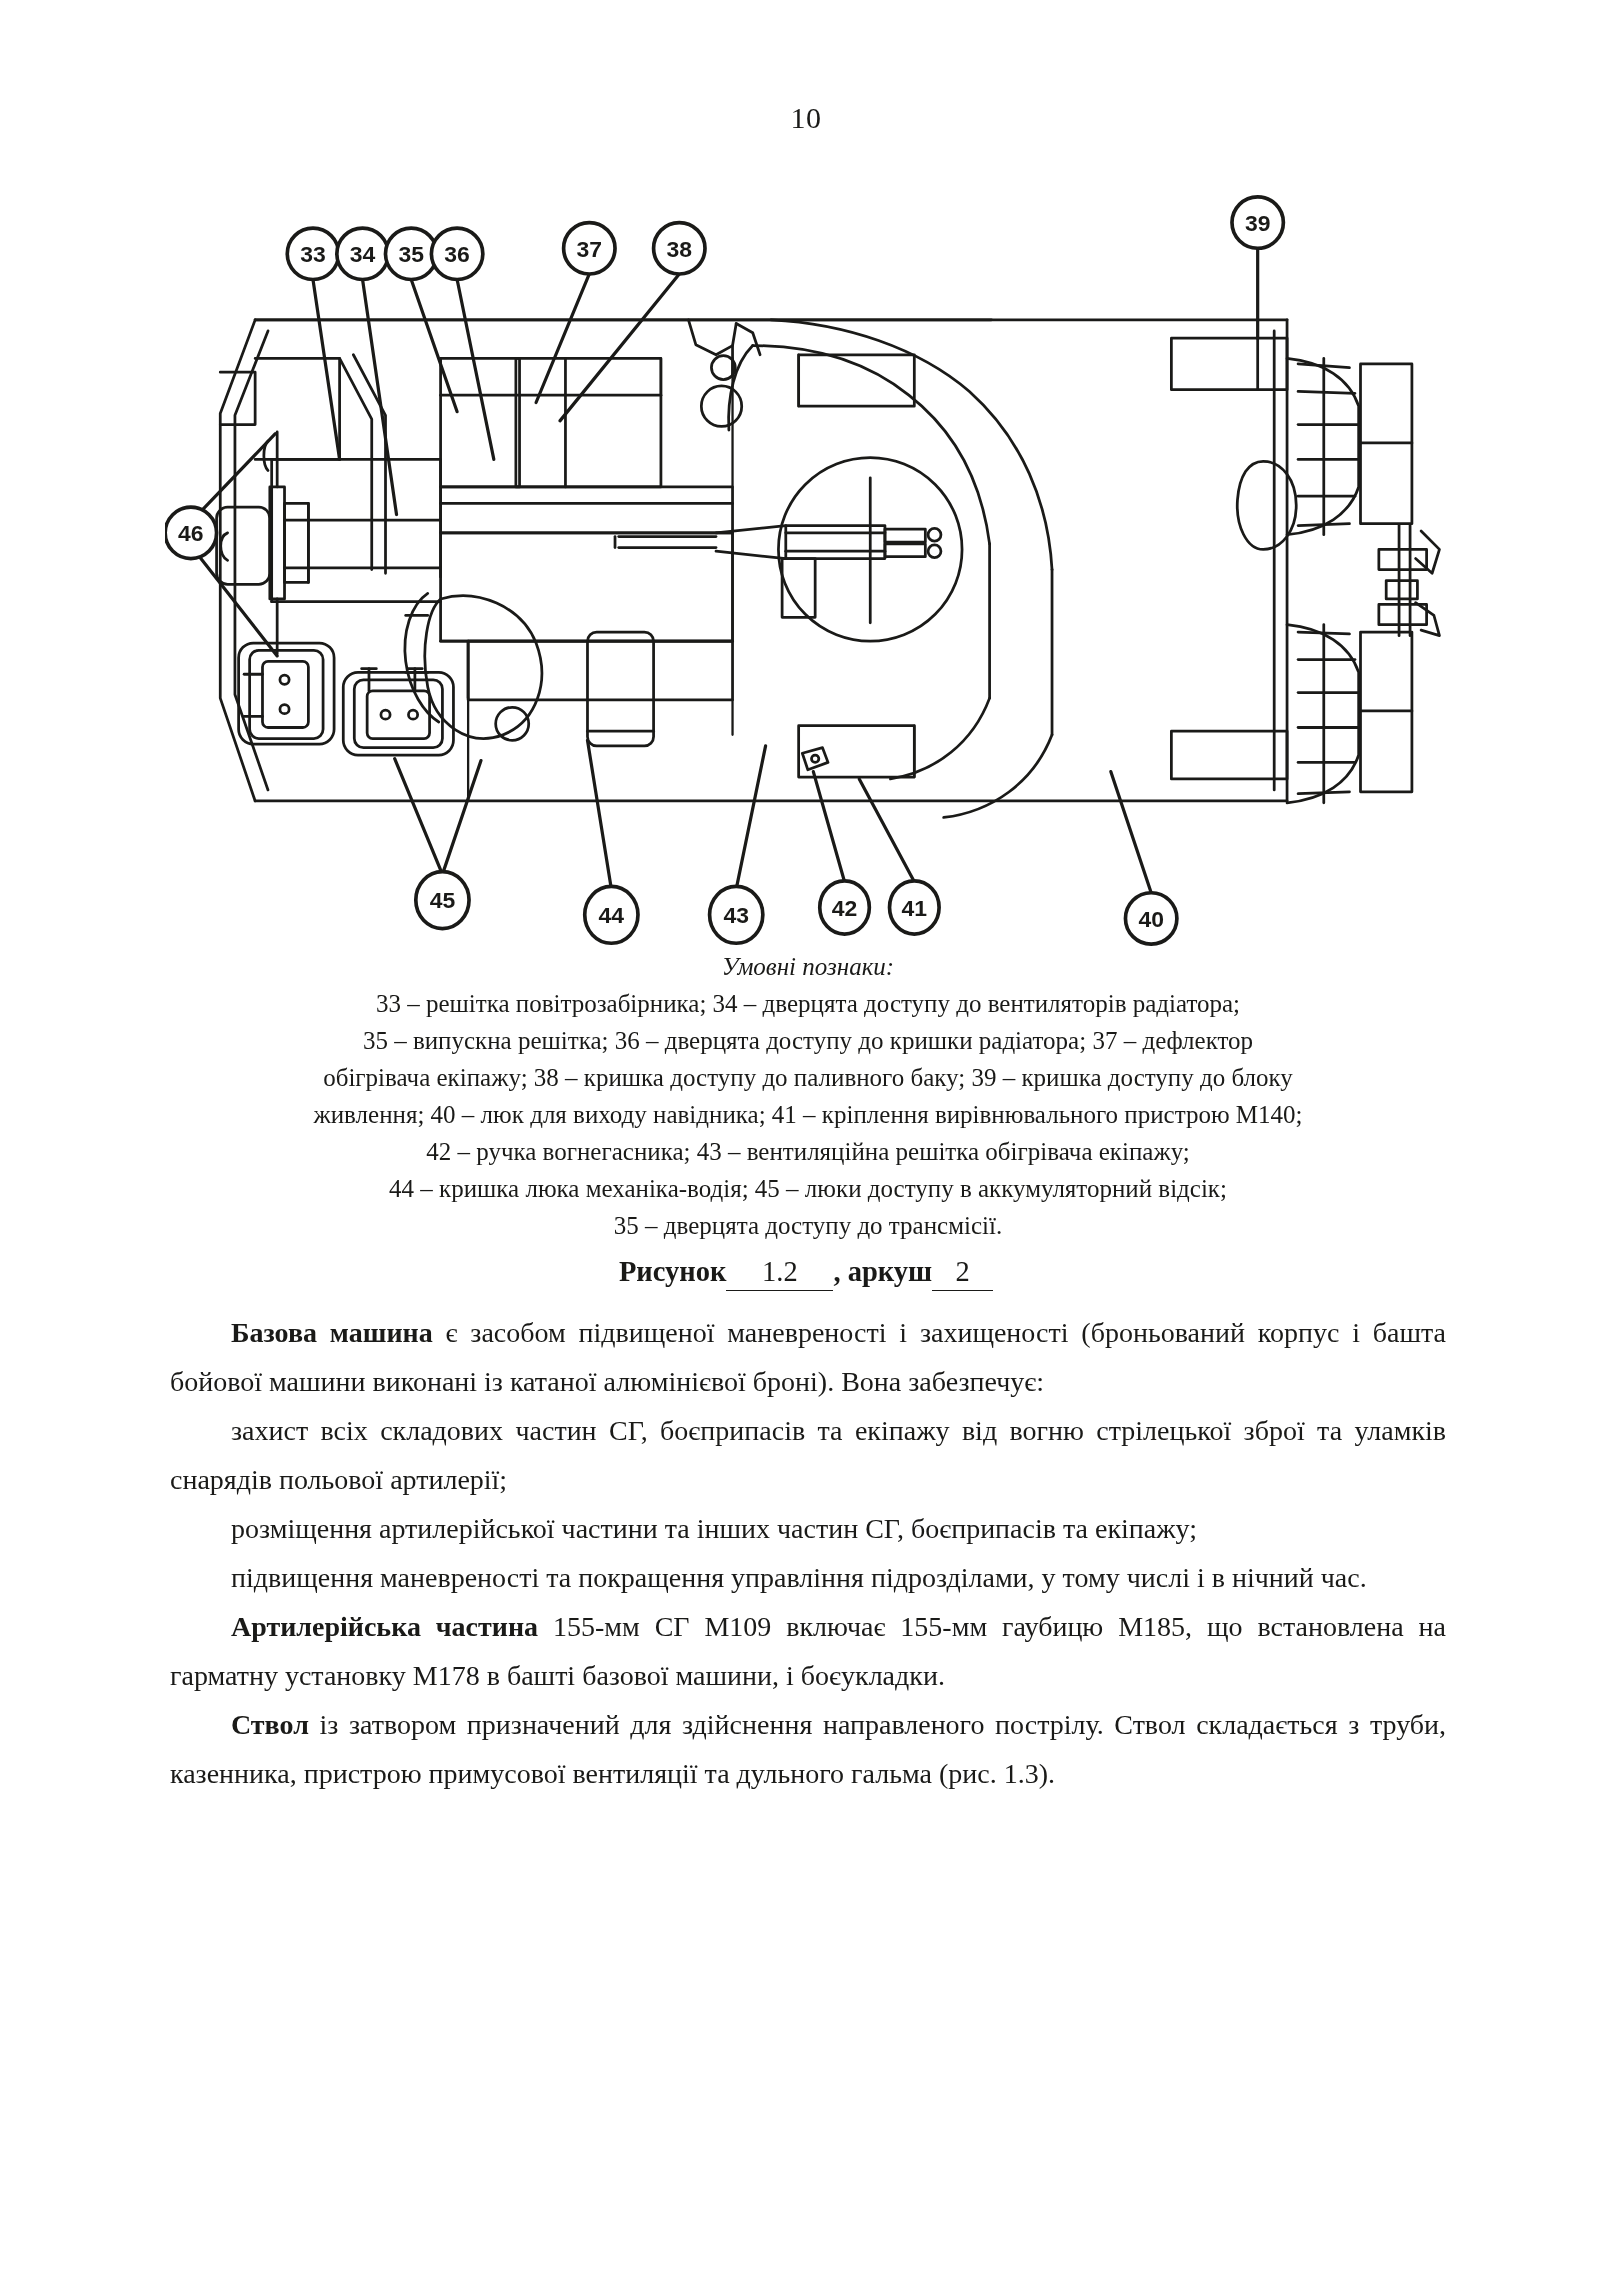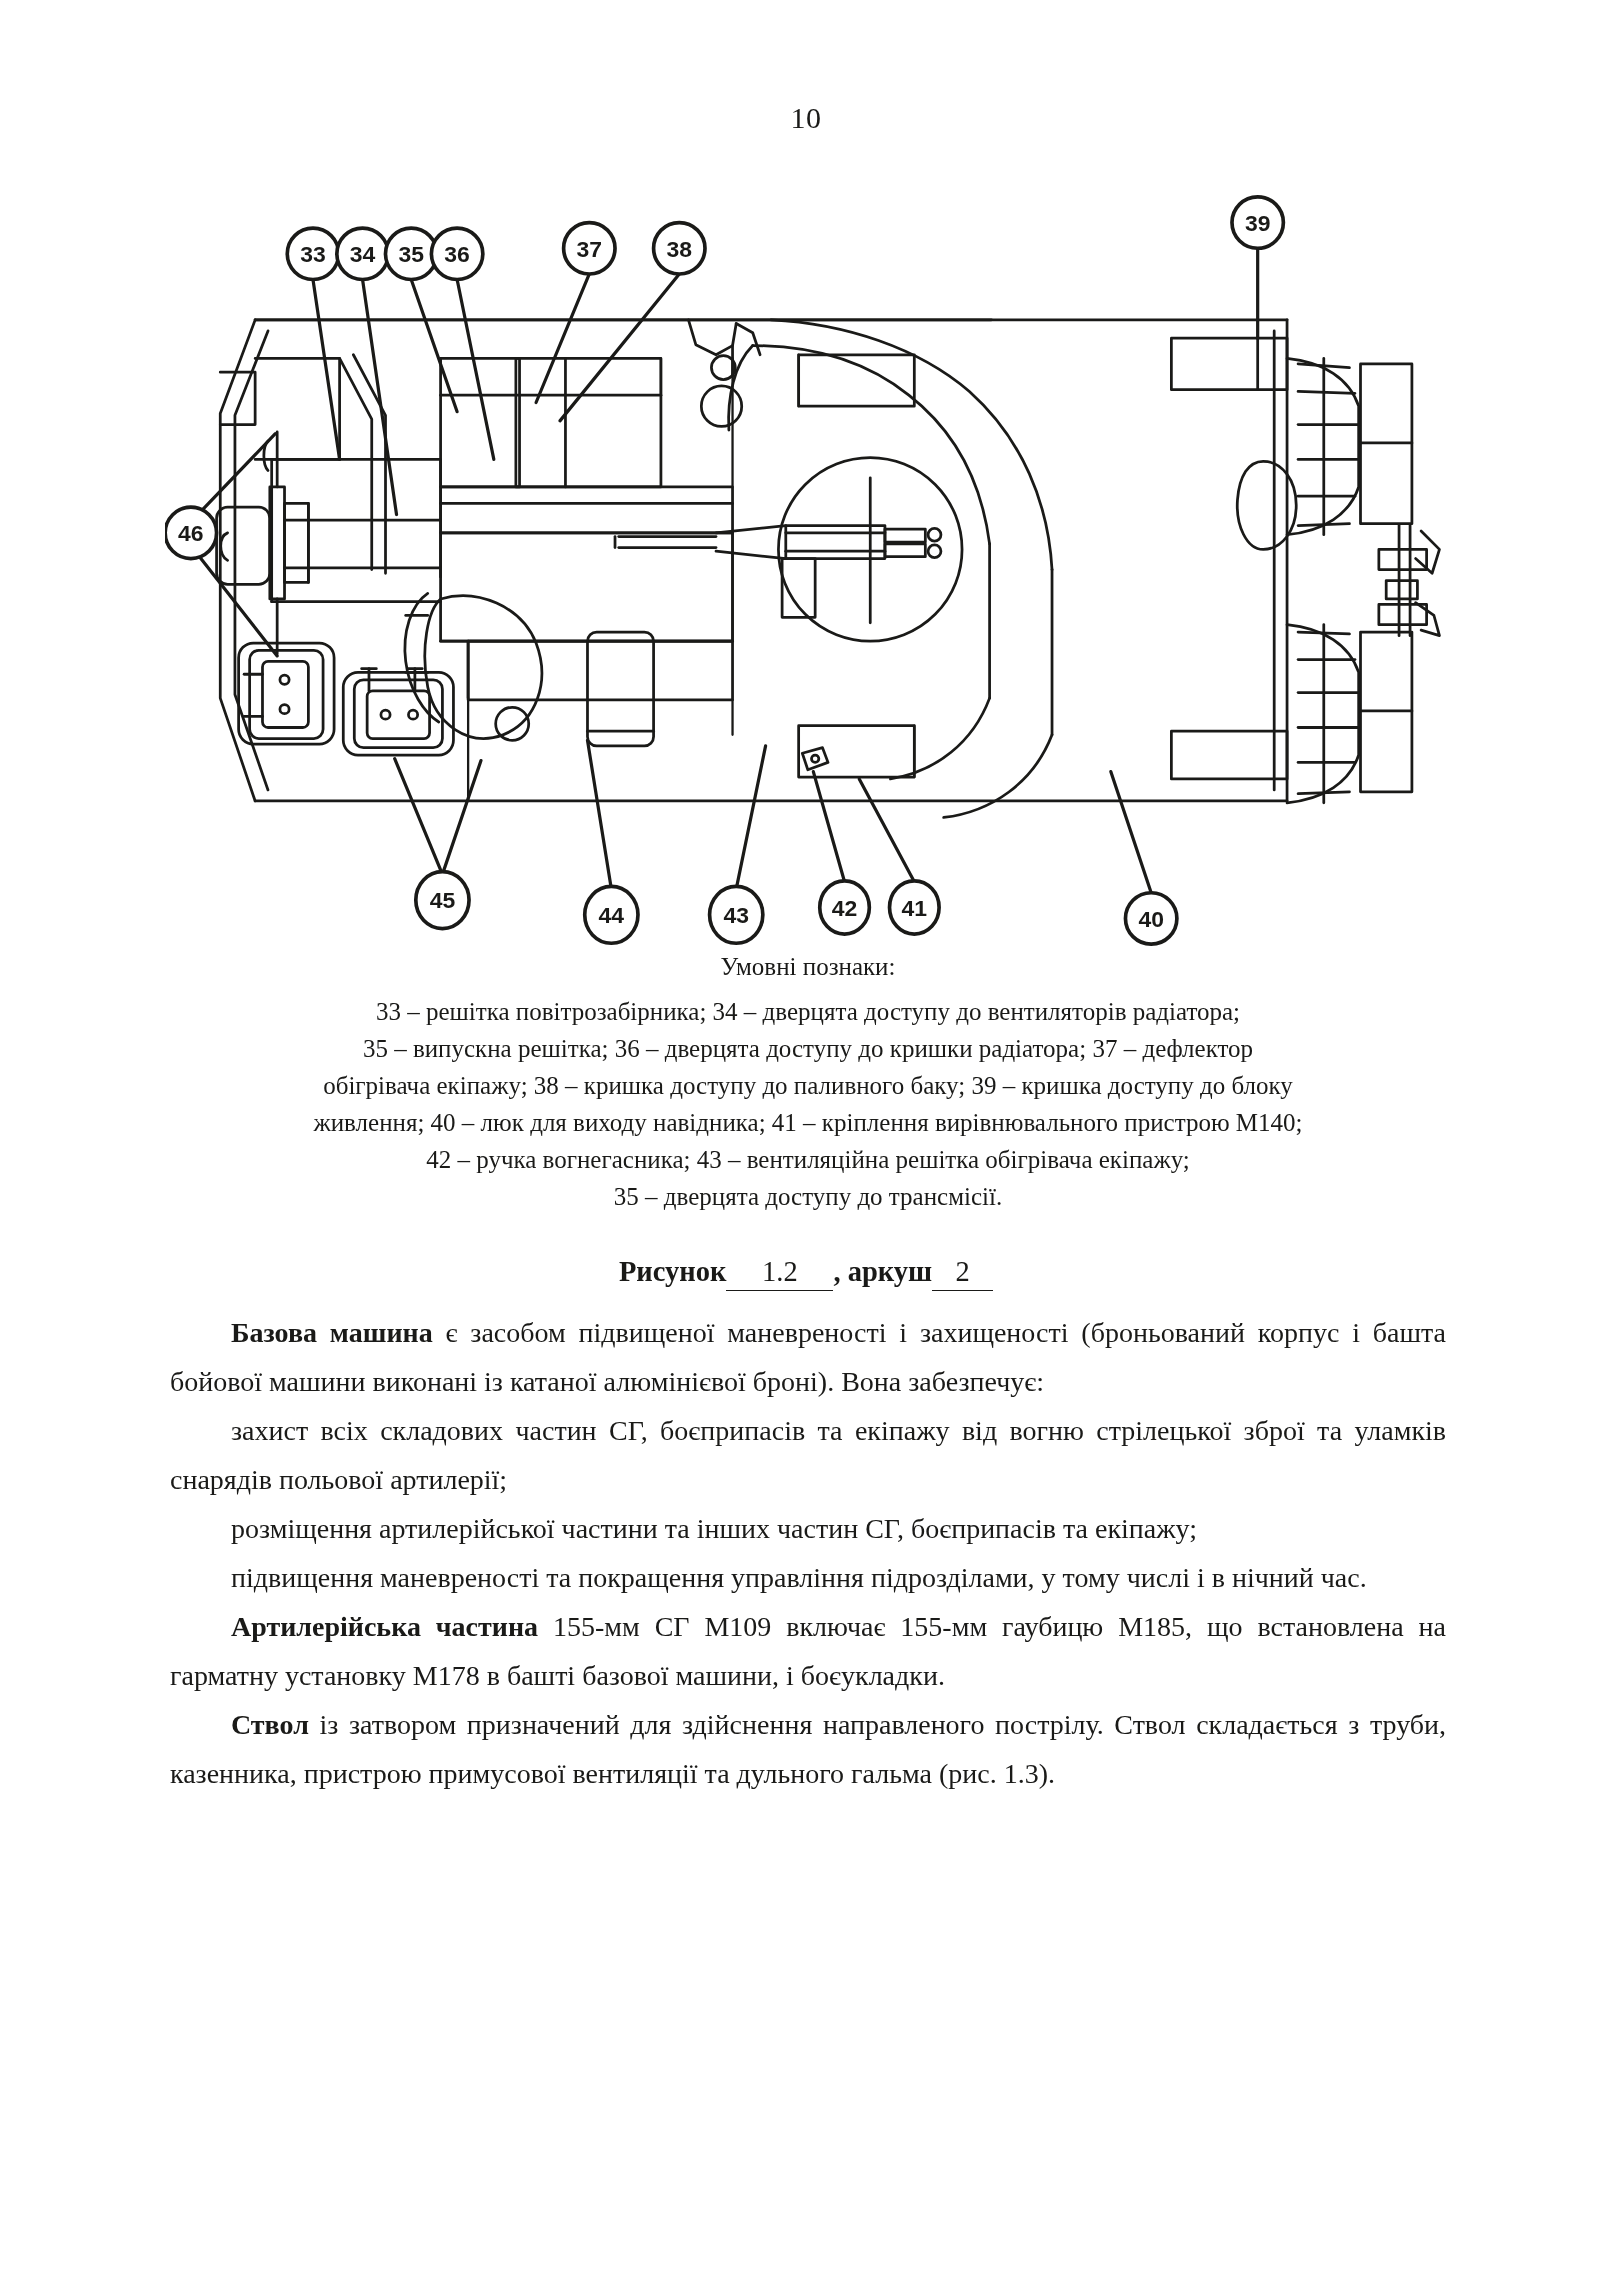--- a/index.html
+++ b/index.html
@@ -52,22 +52,23 @@
   .legend {
     position: absolute;
     top: 948px;
     left: 165px;
     width: 1286px;
     text-align: center;
     font-size: 25px;
     line-height: 37px;
   }
   .legend-title {
+    font-style: italic;
     display: block;
-    margin-bottom: 8px;
+    margin-bottom: 0;
   }
   .legend-line {
     display: block;
     white-space: nowrap;
   }
 
   
   .fig-caption {
     position: absolute;
     top: 1256px;
@@ -386,20 +387,21 @@
     </svg>
   </div>
 
   <div class="legend">
     <span class="legend-title">Умовні познаки:</span>
     <span class="legend-line">33 – решітка повітрозабірника; 34 – дверцята доступу до вентиляторів радіатора;</span>
     <span class="legend-line">35 – випускна решітка; 36 – дверцята доступу до кришки радіатора; 37 – дефлектор</span>
     <span class="legend-line">обігрівача екіпажу; 38 – кришка доступу до паливного баку; 39 – кришка доступу до блоку</span>
     <span class="legend-line">живлення; 40 – люк для виходу навідника; 41 – кріплення вирівнювального пристрою М140;</span>
     <span class="legend-line">42 – ручка вогнегасника; 43 – вентиляційна решітка обігрівача екіпажу;</span>
+    <span class="legend-line">44 – кришка люка механіка-водія; 45 – люки доступу в аккумуляторний відсік;</span>
     <span class="legend-line">35 – дверцята доступу до трансмісії.</span>
   </div>
 
   <div class="fig-caption">
     <span>Рисунок</span><span class="blank blank-wide">1.2</span><span>, аркуш</span><span class="blank blank-narrow">2</span>
   </div>
 
   <div class="body-text">
     <p><b>Базова машина</b><span> є засобом підвищеної маневреності і захищеності (броньований корпус і башта бойової машини виконані із катаної алюмінієвої броні). Вона забезпечує:</span></p>
     <p><span>захист всіх складових частин СГ, боєприпасів та екіпажу від вогню стрілецької зброї та уламків снарядів польової артилерії;</span></p>

